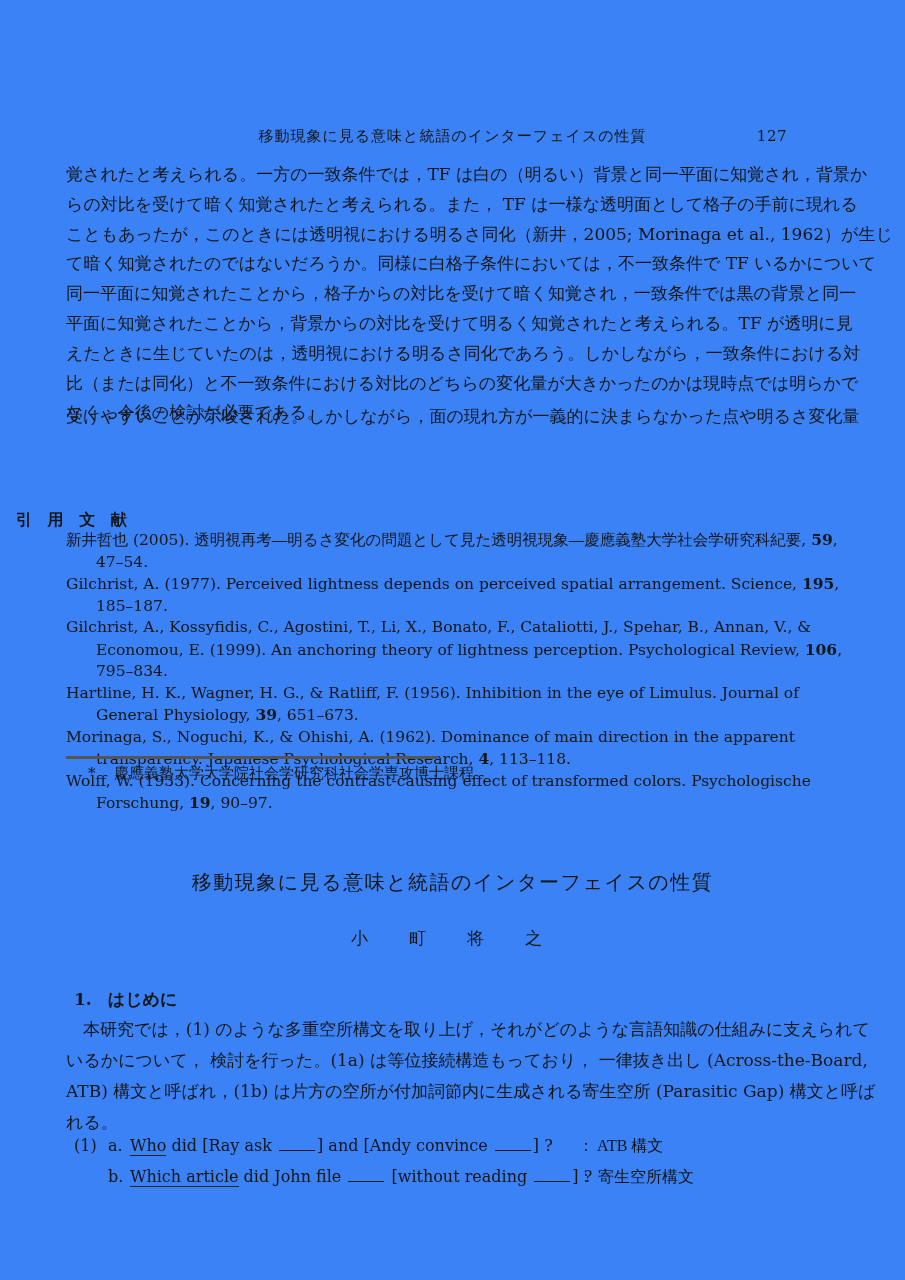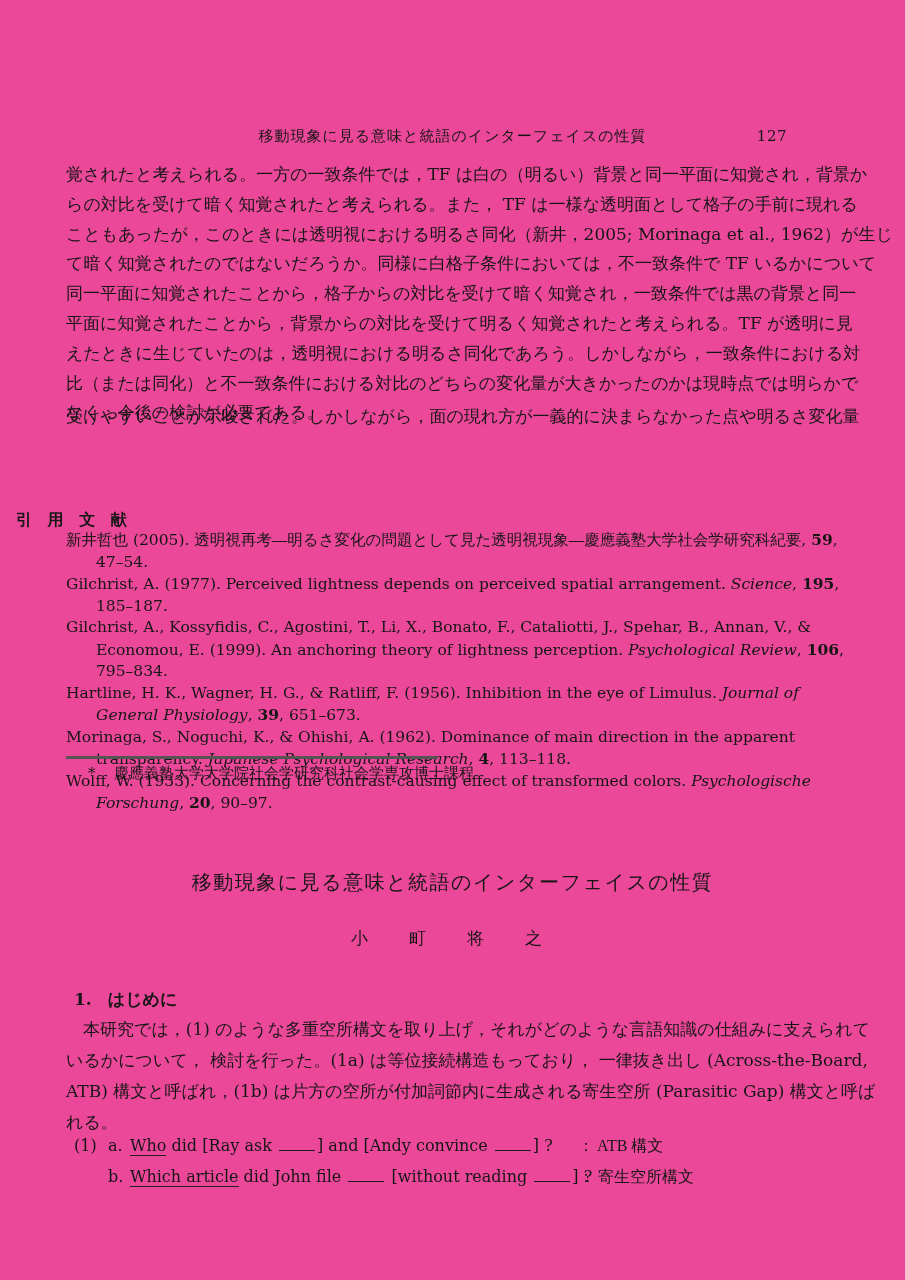--- a/index.html
+++ b/index.html
@@ -1,37 +1,37 @@
 <!DOCTYPE html>
 <html><head>
 <meta charset="utf-8">
 <style>
   html,body { margin:0; padding:0; background:#e9e9e9; }
   .page {
     position:relative;
     width:905px; height:1280px;
     margin:0 auto;
-    background:#ec4899;
+    background:#3b82f6;
     font-family:"DejaVu Serif","Liberation Serif",serif;
     color:#161616;
     overflow:hidden;
   }
   
   .running-header { position:absolute; top:127px; left:0; width:100%; text-align:center; font-size:15px; letter-spacing:1px; }
   .rh-page { position:absolute; right:118px; top:0; letter-spacing:0.5px; }
   
   .para { position:absolute; left:66px; width:785px; }
   .para .line { white-space:pre; font-size:17px; line-height:29.8px; }
   .p1 { top:160px; }
   .p2 { top:402px; }
   
   .refs-heading { position:absolute; top:494px; left:0; width:100%; text-align:left; font-size:16px; font-weight:bold; letter-spacing:5px; margin:16px; }
   .refs { position:absolute; top:529px; left:66px; width:784px; font-size:15.5px; line-height:21.5px; }
   .ref { margin:0; padding-left:30px; text-indent:-30px; }
-  .it { font-style:italic; }
+  .it { }
   .bd { font-weight:bold; }
   .ul { border-bottom:1.5px solid #222; }
   
   .footnote-rule { position:absolute; top:756px; left:66px; width:372px; height:3px; background:#555; }
   .footnote { position:absolute; top:764px; left:88px; font-size:15px; }
   .fn-marker { display:inline-block; width:26px; }
   
   .article-title { position:absolute; top:869px; left:0; width:100%; text-align:center; font-size:20px; font-weight:normal; letter-spacing:1.5px; margin:0; }
   .article-author { position:absolute; top:927px; left:0; width:100%; text-align:center; font-size:17px; letter-spacing:12px; }
   .section-heading { position:absolute; top:988px; left:74px; font-size:17px; font-weight:bold; margin:0; }
@@ -72,21 +72,21 @@
     </div>
 
   <h2 class="refs-heading">引 用 文 献</h2>
 
   <div class="refs">
     <p class="ref"><span>新井哲也 (2005). 透明視再考―明るさ変化の問題として見た透明視現象―慶應義塾大学社会学研究科紀要, </span><span class="bd">59</span><span>, 47–54.</span></p>
     <p class="ref"><span>Gilchrist, A. (1977). Perceived lightness depends on perceived spatial arrangement.  </span><span class="it">Science</span><span>, </span><span class="bd">195</span><span>, 185–187.</span></p>
     <p class="ref"><span>Gilchrist, A., Kossyfidis, C., Agostini, T., Li, X., Bonato, F., Cataliotti, J., Spehar, B., Annan, V., &amp; Economou, E. (1999). An anchoring theory of lightness perception.  </span><span class="it">Psychological Review</span><span>, </span><span class="bd">106</span><span>, 795–834.</span></p>
     <p class="ref"><span>Hartline, H. K., Wagner, H. G., &amp; Ratliff, F. (1956). Inhibition in the eye of Limulus.  </span><span class="it">Journal of General Physiology</span><span>, </span><span class="bd">39</span><span>, 651–673.</span></p>
     <p class="ref"><span>Morinaga, S., Noguchi, K., &amp; Ohishi, A. (1962). Dominance of main direction in the apparent transparency.  </span><span class="it">Japanese Psychological Research</span><span>, </span><span class="bd">4</span><span>, 113–118.</span></p>
-    <p class="ref"><span>Wolff, W. (1933). Concerning the contrast-causing effect of transformed colors.  </span><span class="it">Psychologische Forschung</span><span>, </span><span class="bd">20</span><span>, 90–97.</span></p>
+    <p class="ref"><span>Wolff, W. (1933). Concerning the contrast-causing effect of transformed colors.  </span><span class="it">Psychologische Forschung</span><span>, </span><span class="bd">19</span><span>, 90–97.</span></p>
   </div>
 
   <div class="footnote-rule"></div>
   <div class="footnote">
     <span class="fn-marker">*</span><span>慶應義塾大学大学院社会学研究科社会学専攻博士課程</span>
   </div>
 
   <h1 class="article-title">移動現象に見る意味と統語のインターフェイスの性質</h1>
   <div class="article-author">小　町　将　之</div>
 

